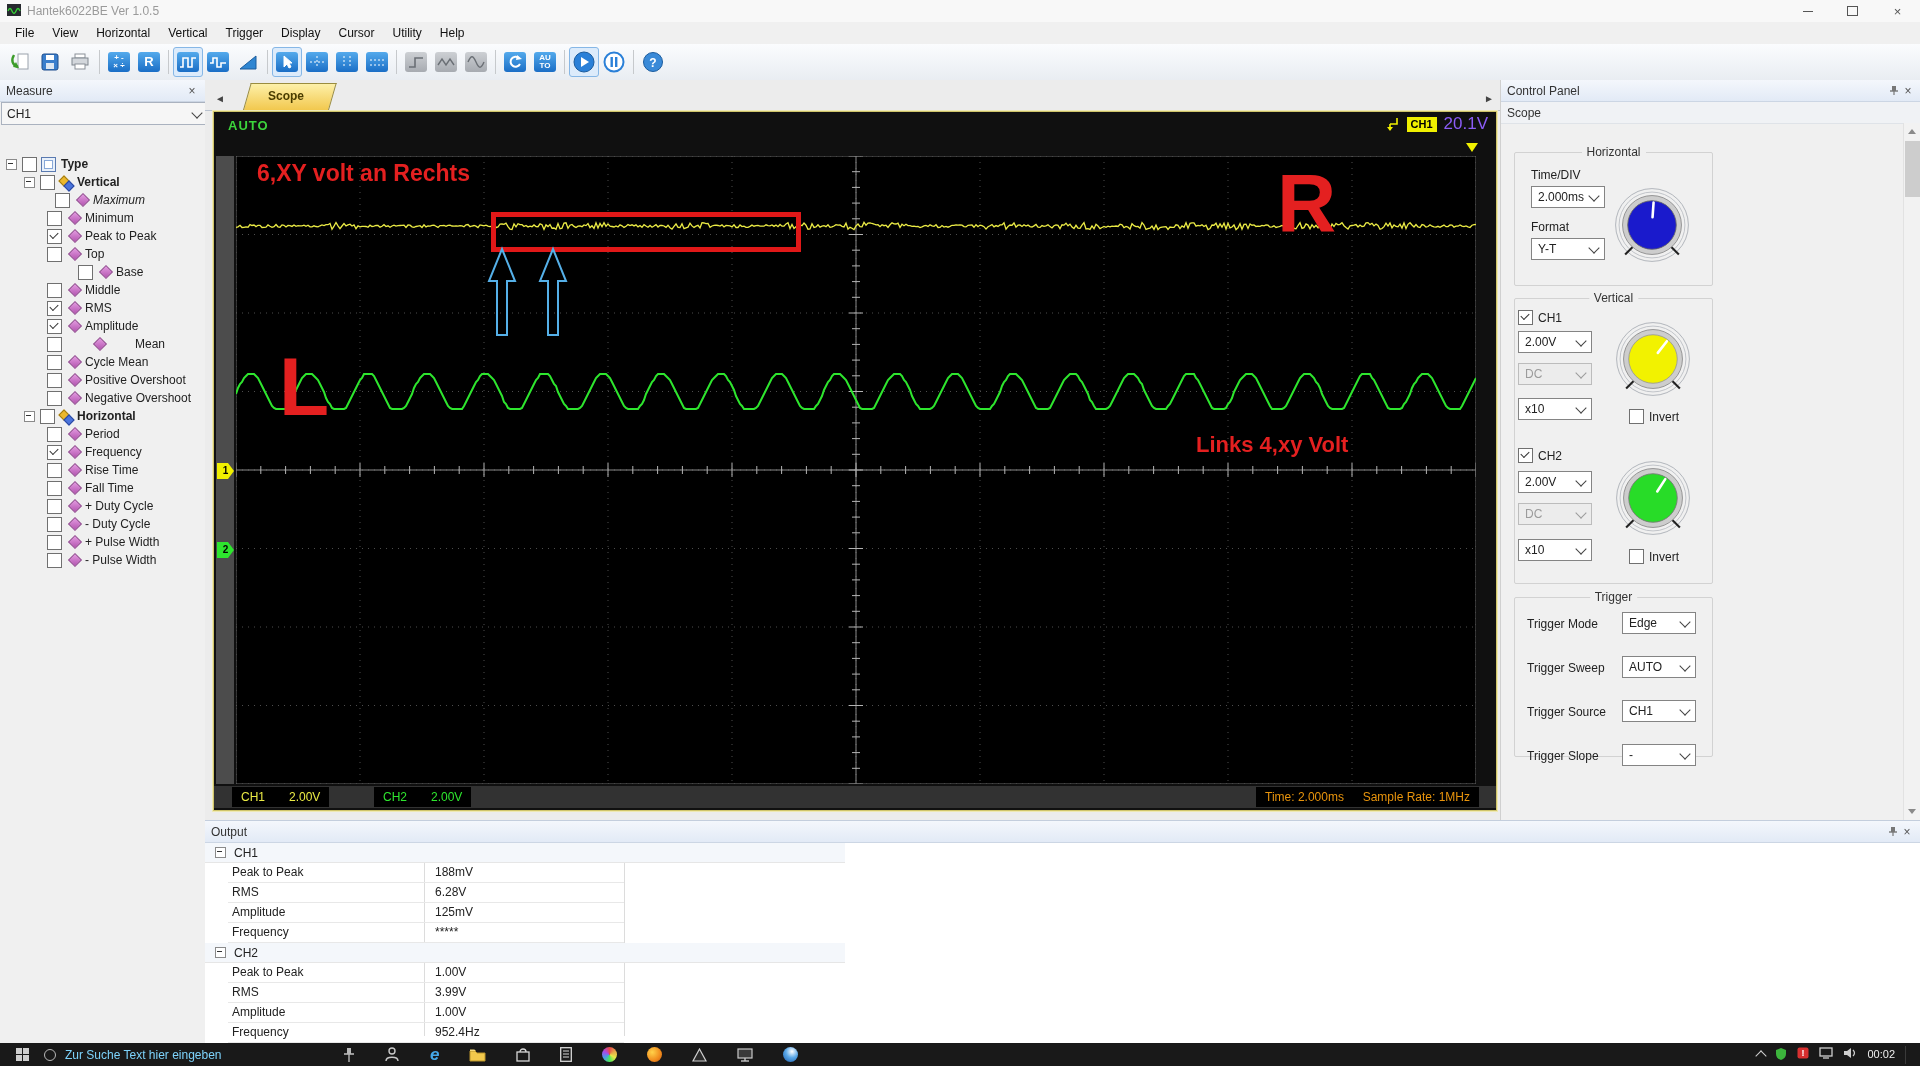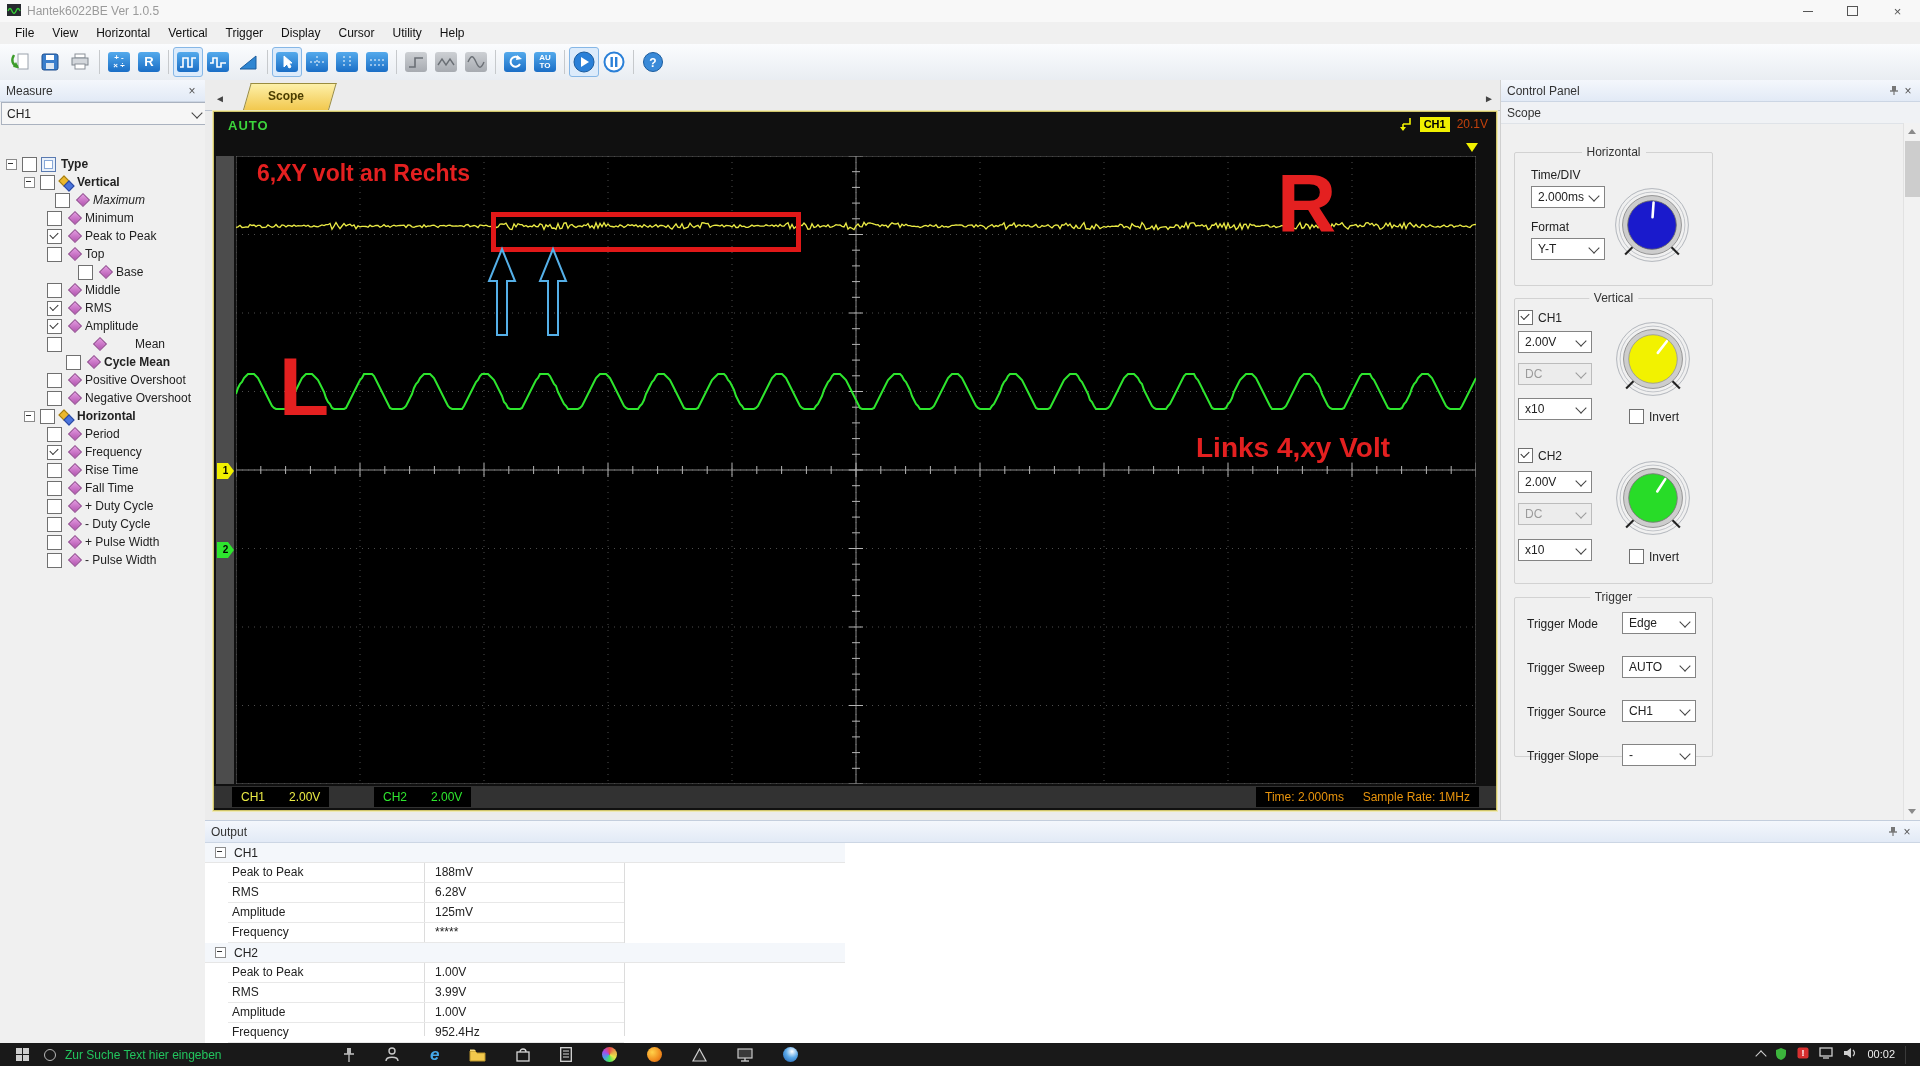--- a/index.html
+++ b/index.html
@@ -57,21 +57,21 @@
   .tab-arrow{width:14px;height:16px;margin:0 2px 4px 8px;color:#444;font-size:10px;display:flex;align-items:center;justify-content:center;}
   .tab-arrow.right{position:absolute;right:4px;bottom:4px;margin:0;}
   .tab{position:relative;width:86px;height:27px;margin-left:14px;}
   .tab .tab-bg{position:absolute;inset:0;background:linear-gradient(#fdf0a8,#f2c84e);border:1px solid #9a8c3e;border-bottom:none;transform:skewX(-16deg);transform-origin:bottom left;}
   .tab .tab-label{position:relative;display:block;text-align:center;line-height:27px;font-weight:bold;color:#4a3d00;}
   
   .scope{position:absolute;left:8px;top:31px;width:1282px;height:698px;background:#101010;border:1px solid #cfc46a;box-shadow:0 0 0 1px #efe9b4;}
   .scope .mode{position:absolute;left:14px;top:6px;color:#3cd43c;font-weight:bold;font-size:13px;letter-spacing:1px;}
   .trig-readout{position:absolute;left:1150px;top:3px;width:124px;height:18px;display:flex;align-items:center;justify-content:flex-end;gap:7px;}
   .trig-readout .badge{background:#f0f000;color:#000;font-weight:bold;font-size:11px;padding:0 4px;line-height:15px;}
-  .trig-readout .level{color:#c2410c;font-size:12px;}
+  .trig-readout .level{color:#8b5cf6;font-size:17px;}
   .lstrip{position:absolute;left:2px;top:44px;width:18px;height:628px;background:#4c4c4c;}
   .marker{position:absolute;width:17px;height:16px;font-size:10px;font-weight:bold;color:#000;text-align:center;line-height:16px;clip-path:polygon(0 0,11px 0,17px 50%,11px 100%,0 100%);}
   .gridwrap{position:absolute;left:22px;top:44px;width:1240px;height:628px;}
   .trigmark{position:absolute;left:1252px;top:31px;width:0;height:0;border-left:6px solid transparent;border-right:6px solid transparent;border-top:9px solid #f0f000;}
   .ann{position:absolute;font-weight:bold;white-space:nowrap;margin-left:17px;}
   .ann.red{color:#e42020;}
   .ann.blue{color:#2aa2e2;}
   .redrect{position:absolute;left:277px;top:100px;width:300px;height:30px;border:5px solid #e01818;}
   .arrowsvg{position:absolute;left:265px;top:131px;}
   .sbar{position:absolute;left:0;top:674px;width:1282px;height:22px;background:#323232;}
@@ -109,21 +109,21 @@
   .out-row{position:relative;height:19px;border-bottom:1px solid #e8e8e8;margin-left:23px;width:396px;}
   .out-row .lab{position:absolute;left:4px;top:2px;}
   .out-row .val{position:absolute;left:207px;top:2px;}
   
   .taskbar{position:absolute;left:0;top:1043px;width:1920px;height:23px;background:#191919;display:flex;align-items:center;color:#c6c6c6;}
   .tb-start{width:44px;height:23px;display:flex;align-items:center;justify-content:center;}
   .winlogo{display:grid;grid-template-columns:6px 6px;grid-template-rows:6px 6px;gap:1px;}
   .winlogo i{background:#cfcfcf;}
   .tb-search{display:flex;align-items:center;gap:9px;width:270px;}
   .tb-search .ring{width:10px;height:10px;border:1.6px solid #b8b8b8;border-radius:50%;}
-  .tb-search .stext{font-size:12px;color:#22c55e;}
+  .tb-search .stext{font-size:12px;color:#7dd3fc;}
   .tb-icons{display:flex;align-items:center;gap:30px;margin-left:30px;}
   .tb-icons .ic{height:17px;display:flex;align-items:center;justify-content:center;}
   .circ{width:15px;height:15px;border-radius:50%;}
   .tb-tray{margin-left:auto;display:flex;align-items:center;gap:10px;margin-right:8px;}
   .tray-chev{width:7px;height:7px;border-left:1.6px solid #cfcfcf;border-top:1.6px solid #cfcfcf;transform:rotate(45deg);margin-top:3px;}
   .tray-time{font-size:11px;color:#efefef;line-height:11px;text-align:center;}
   .tray-edge{width:6px;height:18px;border-left:1px solid #3a3a3a;}
 </style>
 </head>
 <body>
@@ -371,21 +371,21 @@
         <div class="trow" style="padding-left:47px;">
           <span class="cb checked"></span>
           <span class="diamond" style="margin-left:8px;"></span>
           <span class="tlabel">Amplitude</span>
         </div>
         <div class="trow" style="padding-left:47px;gap:25px;">
           <span class="cb"></span>
           <span class="diamond" style="margin-left:8px;"></span>
           <span class="tlabel">Mean</span>
         </div>
-        <div class="trow" style="padding-left:66px;font-weight:bold;">
+        <div class="trow" style="padding-left:47px;">
           <span class="cb"></span>
           <span class="diamond" style="margin-left:8px;"></span>
           <span class="tlabel">Cycle Mean</span>
         </div>
         <div class="trow" style="padding-left:47px;">
           <span class="cb"></span>
           <span class="diamond" style="margin-left:8px;"></span>
           <span class="tlabel">Positive Overshoot</span>
         </div>
         <div class="trow" style="padding-left:47px;">
@@ -596,21 +596,21 @@
       </div>
 
       <div class="ann red" style="left:26px;top:48px;font-size:23px;">6,XY volt an Rechts</div>
       <div class="redrect"></div>
       <svg class="arrowsvg" width="110" height="96">
         <path d="M18,92 V38 H10 L23,6 L36,38 H28 V92 Z" fill="none" stroke="#55b0e8" stroke-width="2"></path>
         <path d="M69,92 V38 H61 L74,6 L87,38 H79 V92 Z" fill="none" stroke="#55b0e8" stroke-width="2"></path>
       </svg>
       <div class="ann red" style="left:1046px;top:44px;font-size:82px;">R</div>
       <div class="ann red" style="left:48px;top:228px;font-size:82px;">L</div>
-      <div class="ann red" style="left:965px;top:320px;font-size:28px;">Links 4,xy Volt</div>
+      <div class="ann red" style="left:965px;top:320px;font-size:22px;">Links 4,xy Volt</div>
 
       <div class="sbar">
         <div class="sbox ch1">
           <span>CH1</span>
           <span class="dcglyph"><span class="l1"></span><span class="l2"></span></span>
           <span>2.00V</span>
         </div>
         <div class="sbox ch2">
           <span>CH2</span>
           <span class="dcglyph"><span class="l1"></span><span class="l2"></span></span>

